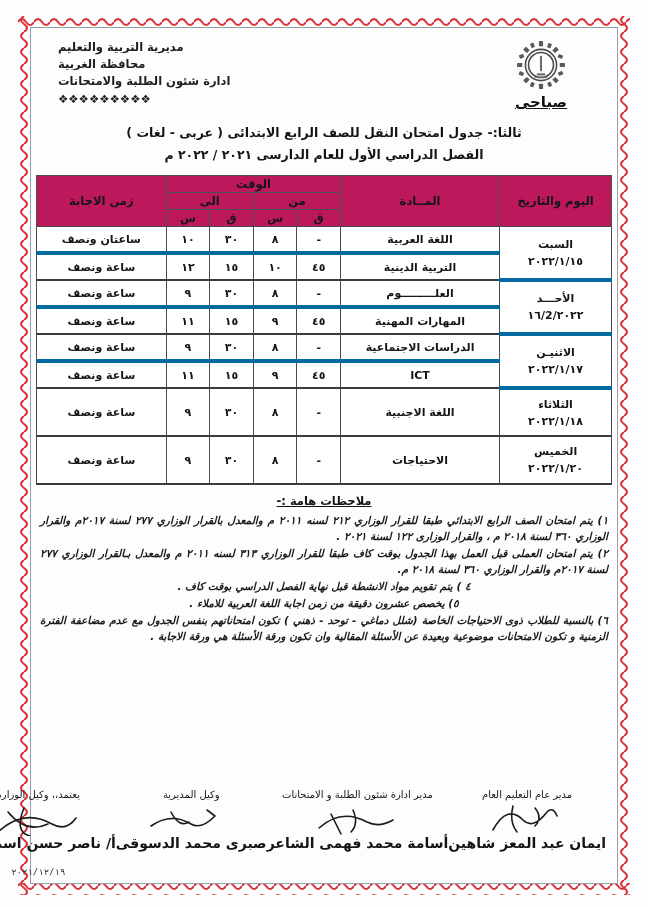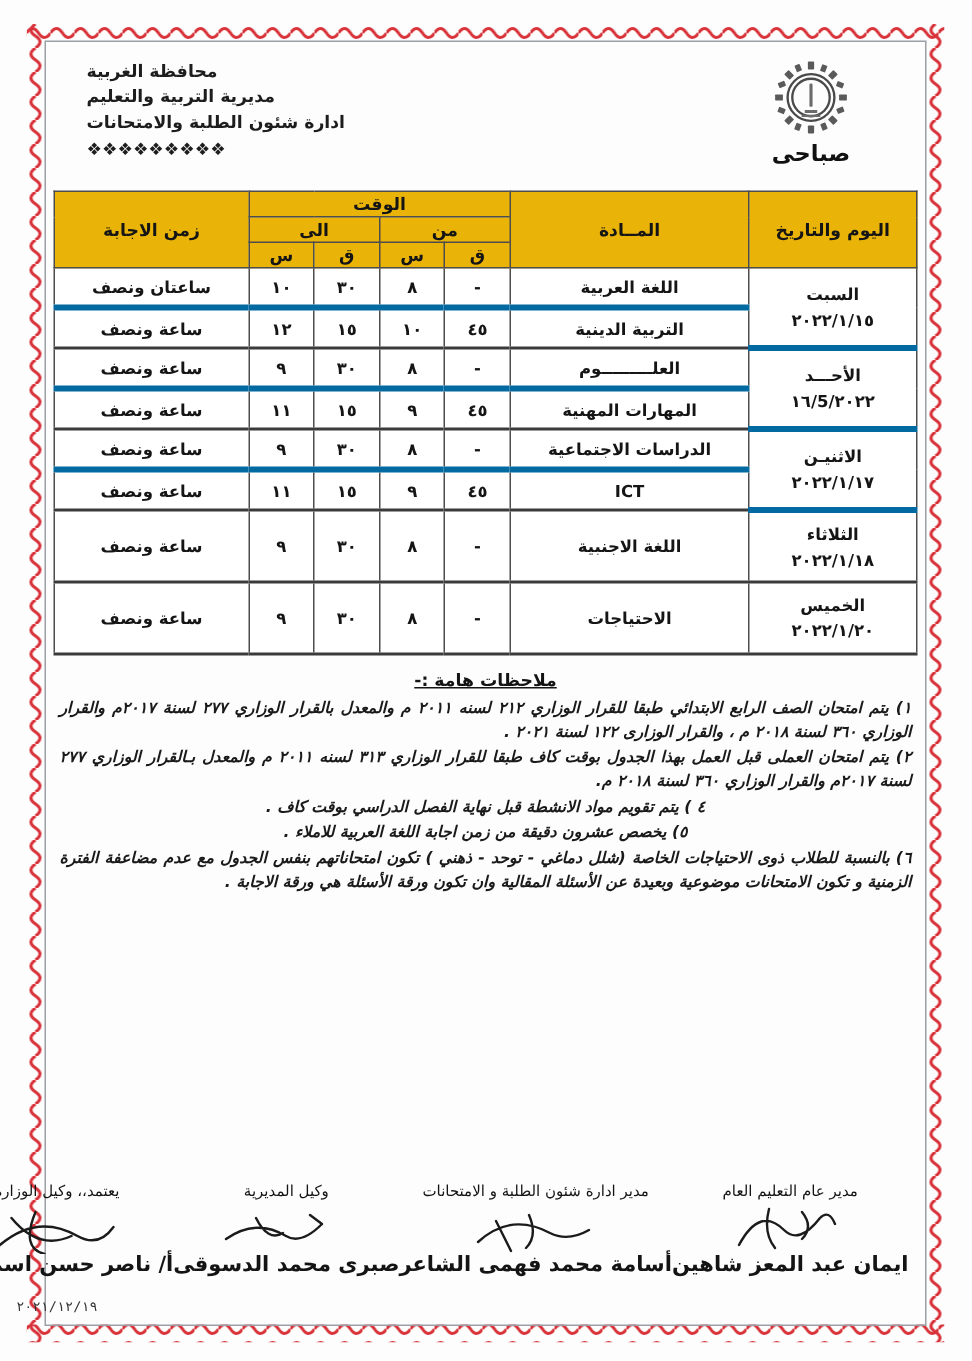--- a/index.html
+++ b/index.html
@@ -51,20 +51,21 @@
     color:#1d1d1d;letter-spacing:0px;
   }
   .squiggle{
     font-size:8px;color:#6d6d6d;letter-spacing:-1px;
     margin-top:1px;
   }
   .hdr-logo{
     width:118px;
     display:flex;flex-direction:column;align-items:center;
     margin-right:4px;
+    text-decoration:underline;
   }
   .seal{width:52px;height:52px;display:block;}
   .shift-label{
     font-size:15px;font-weight:bold;margin-top:2px;color:#111;
   }
 
   
   .title-block{text-align:center;margin-top:6px;}
   .title-1{font-size:12.5px;font-weight:bold;line-height:20px;}
   .title-2{font-size:12.5px;font-weight:bold;line-height:20px;margin-top:2px;}
@@ -81,21 +82,21 @@
     border:1px solid #4d4d4d;
     text-align:center;
     vertical-align:middle;
     font-size:11px;
     font-weight:bold;
     padding:1px 2px;
     color:#151515;
     background:#ffffff;
   }
   table.sched thead th{
-    background:#eab308;
+    background:#be185d;
     font-size:11.5px;
   }
   .c-day{width:19%;}
   .c-sub{width:27%;}
   .c-t{width:7.4%;}
   .c-dur{width:22%;}
   td.day-cell{font-size:11px;line-height:17px;}
   td.sub-cell{font-size:11px;}
   tr.grp-top td{border-bottom:4px solid #0369a1;}
   tr.grp-end td{border-bottom:2px solid #3b3b3b;}
@@ -200,27 +201,31 @@
           </g>
           <g fill="#6b6b6b">
             <rect x="48" y="32" width="4" height="30" rx="1.5"></rect>
             <path d="M42 66 h16 v4 h-16 z"></path>
             <path d="M38 72 h24 v3 h-24 z"></path>
           </g>
         </svg>
         <div class="shift-label">صباحى</div>
       </div>
       <div class="hdr-org">
+        <div>مديرية التربية والتعليم</div>
         <div>محافظة الغربية</div>
-        <div>مديرية التربية والتعليم</div>
         <div>ادارة شئون الطلبة والامتحانات</div>
         <div class="squiggle">❖❖❖❖❖❖❖❖❖</div>
       </div>
     </div>
 
+    <div class="title-block">
+      <div class="title-1">ثالثا:- جدول امتحان النقل للصف الرابع الابتدائى ( عربى  -  لغات )</div>
+      <div class="title-2">الفصل الدراسي الأول للعام الدارسى ٢٠٢١ / ٢٠٢٢ م</div>
+    </div>
 
     <table class="sched">
       <colgroup>
         <col class="c-day">
           <col class="c-sub">
         <col class="c-t">
           <col class="c-t">
           <col class="c-t">
           <col class="c-t">
         <col class="c-dur">
@@ -255,21 +260,21 @@
           </tr>
           <tr class="grp-end">
             <td class="norm sub-cell">التربية الدينية</td>
             <td class="norm">٤٥</td>
             <td class="norm">١٠</td>
             <td class="norm">١٥</td>
             <td class="norm">١٢</td>
             <td class="norm">ساعة ونصف</td>
           </tr>
           <tr class="grp-top">
-            <td rowspan="2" class="day-cell"><span>الأحـــد</span><br><span>٢٠٢٢/5/١٦</span></td>
+            <td rowspan="2" class="day-cell"><span>الأحـــد</span><br><span>٢٠٢٢/2/١٦</span></td>
             <td class="norm sub-cell">العلـــــــــوم</td>
             <td class="norm">-</td>
             <td class="norm">٨</td>
             <td class="norm">٣٠</td>
             <td class="norm">٩</td>
             <td class="norm">ساعة ونصف</td>
           </tr>
           <tr class="grp-end">
             <td class="norm sub-cell">المهارات المهنية</td>
             <td class="norm">٤٥</td>

